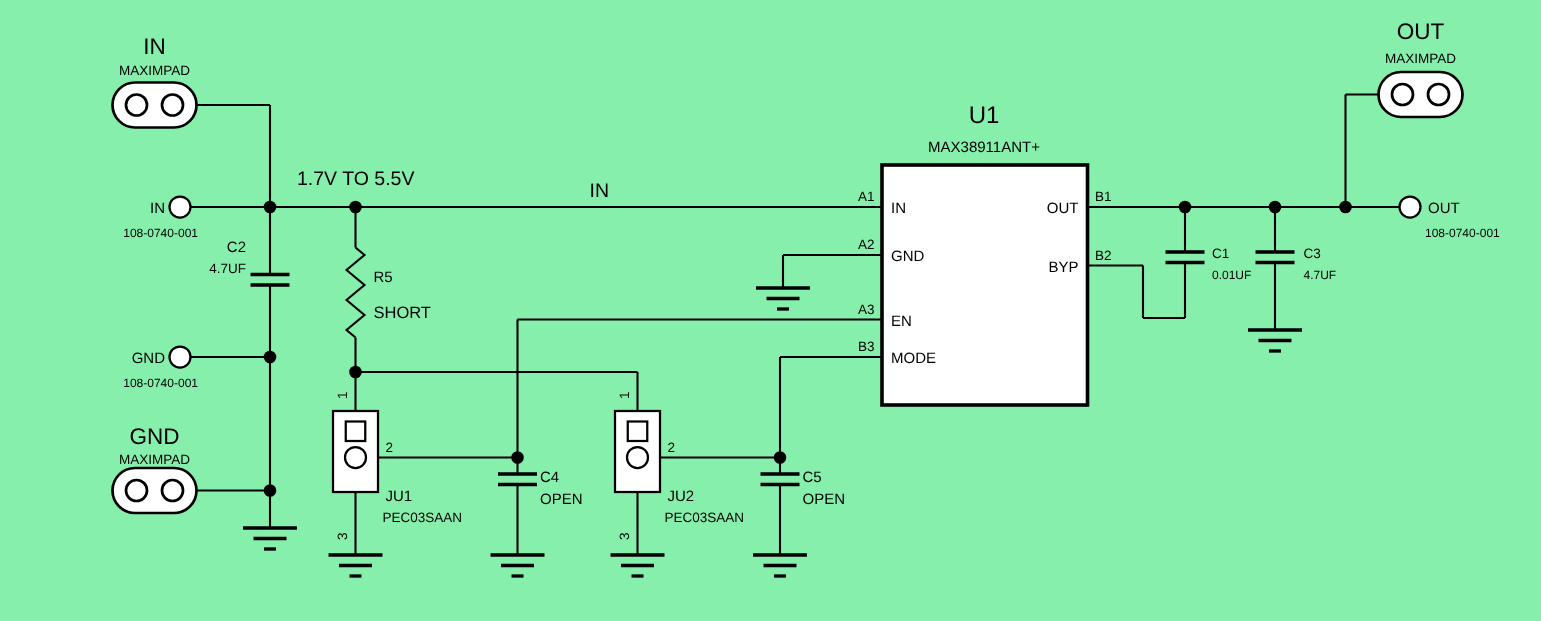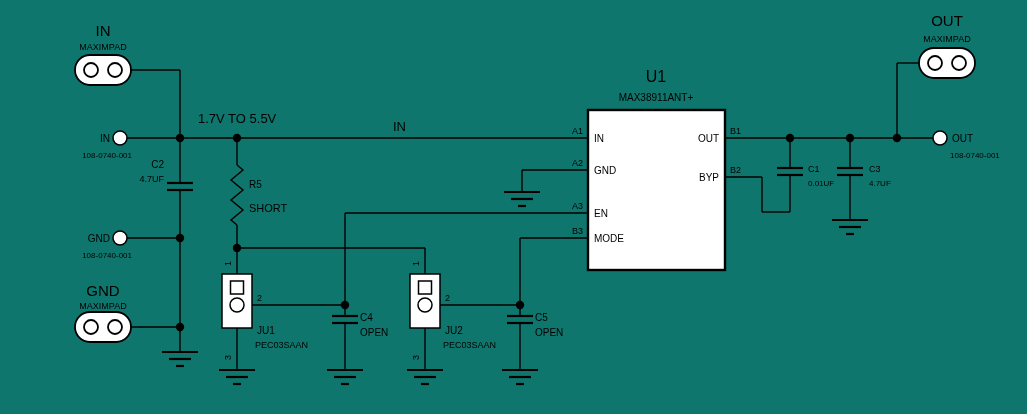--- a/index.html
+++ b/index.html
@@ -1,16 +1,16 @@
 <!DOCTYPE html>
 <html><head>
 <meta charset="utf-8">
 <style>
   html,body { margin:0; padding:0; background:#ffffff; }
-  .canvas { width:1027px; height:414px; position:relative; background:#0f766e; }
+  .canvas { width:1027px; height:414px; position:relative; background:#86efac; }
   svg { display:block; }
   .w  { stroke:#000; stroke-width:1.4; fill:none; }
   .w2 { stroke:#000; stroke-width:2.2; fill:none; }
   .box { stroke:#000; stroke-width:2.4; fill:#fff; }
   .sym { stroke:#000; stroke-width:1.8; fill:#fff; }
   .sym2 { stroke:#000; stroke-width:1.5; fill:#fff; }
   .dot { fill:#000; stroke:none; }
   text { font-family:"Liberation Sans", sans-serif; fill:#000; }
   .t8  { font-size:8px; }
   .t9  { font-size:9px; }

